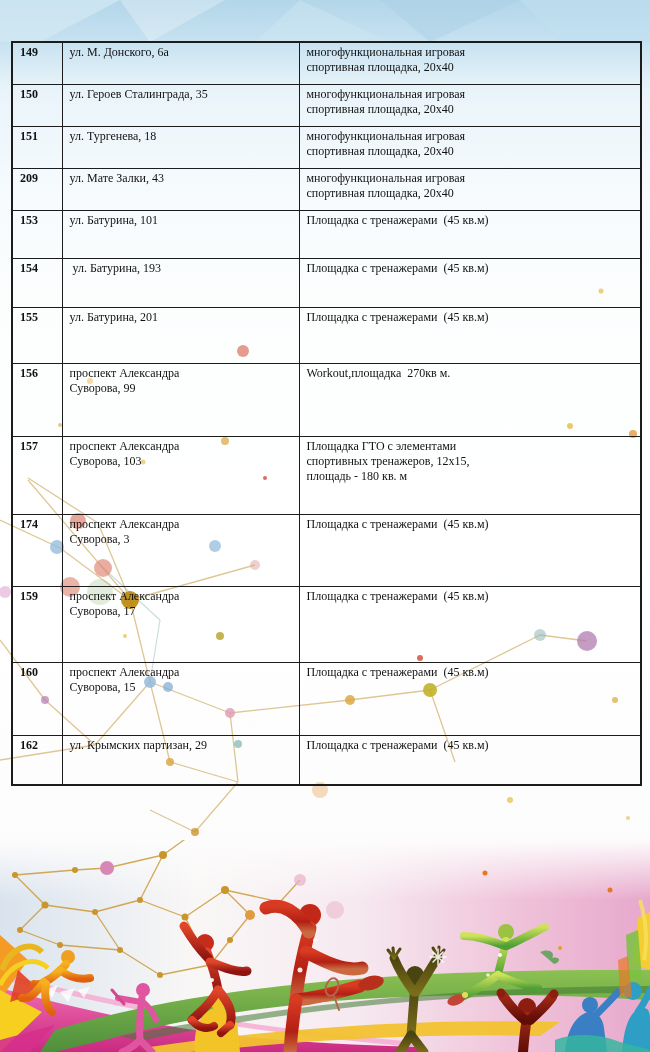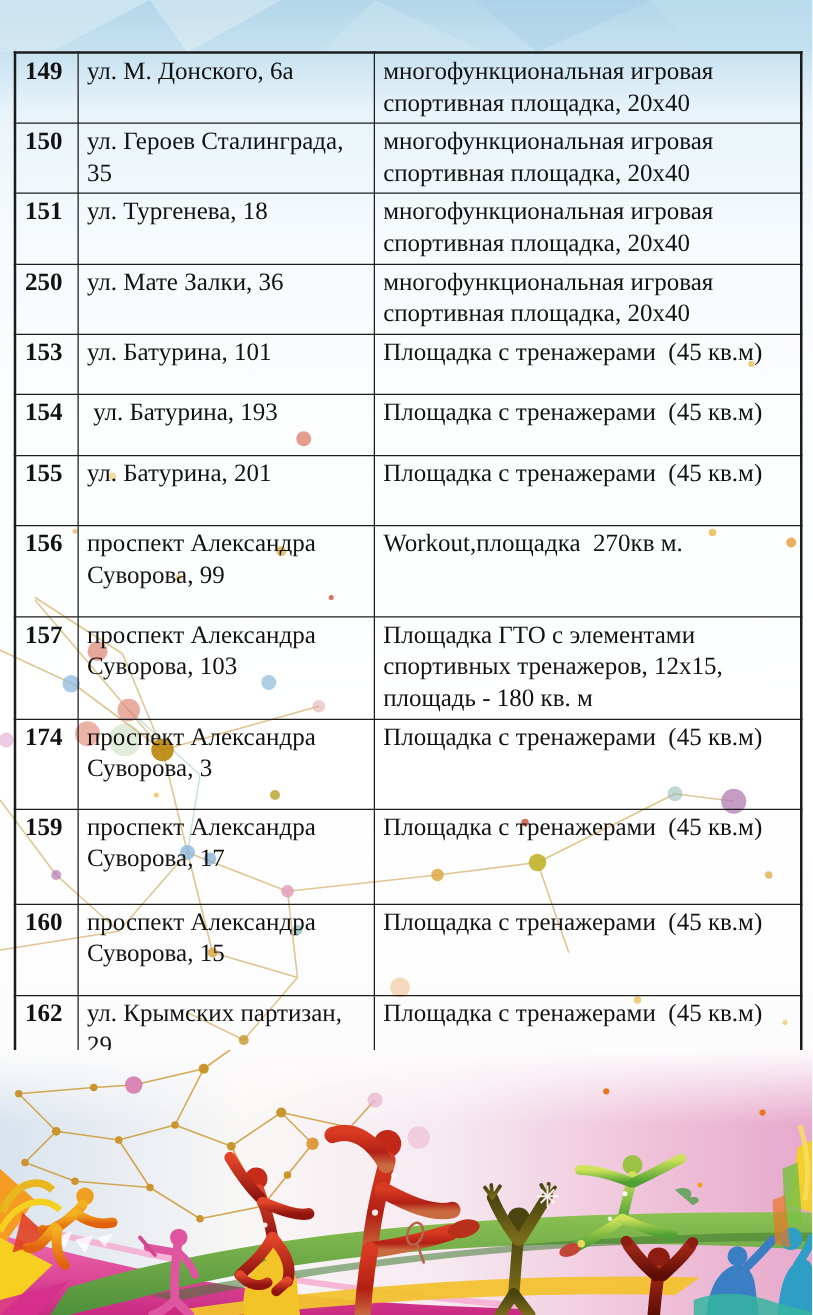--- a/index.html
+++ b/index.html
@@ -8,21 +8,21 @@
     background:linear-gradient(180deg,#b3d6e9 0px,#c6e1f0 40px,#e9f4fa 90px,#f7fbfd 200px,#fdfefe 340px,#ffffff 620px,#fdfcfc 840px);
     font-family:"Liberation Serif","DejaVu Serif",serif;
   }
   .sky-facets{position:absolute;left:0;top:0;}
   .decor{position:absolute;left:0;top:0;pointer-events:none;}
   .poster{position:absolute;left:0;top:840px;pointer-events:none;}
   table.tbl{
     position:absolute; left:11px; top:41px; width:629px;
     border-collapse:collapse; table-layout:fixed;
     border:2px solid #1c1c1c;
-    font-size:20px; line-height:1.28; color:#121212;
+    font-size:12px; line-height:1.28; color:#121212;
   }
   table.tbl td{
     border:1px solid #1c1c1c; vertical-align:top;
     padding:2px 5px 2px 7px; white-space:pre-wrap;
     overflow:hidden;
   }
   td.num{font-weight:bold; padding-left:9px;}
   col.c-num{width:50px;} col.c-addr{width:237px;} col.c-desc{width:342px;}
   .tbl tr:nth-child(1),.tbl tr:nth-child(2),.tbl tr:nth-child(3),.tbl tr:nth-child(4){height:42px;}
   .tbl tr:nth-child(5){height:48px;}
@@ -137,22 +137,22 @@
           <td>многофункциональная игровая
 спортивная площадка, 20х40</td>
         </tr>
       <tr>
           <td class="num">151</td>
           <td>ул. Тургенева, 18</td>
           <td>многофункциональная игровая
 спортивная площадка, 20х40</td>
         </tr>
       <tr>
-          <td class="num">250</td>
-          <td>ул. Мате Залки, 36</td>
+          <td class="num">209</td>
+          <td>ул. Мате Залки, 43</td>
           <td>многофункциональная игровая
 спортивная площадка, 20х40</td>
         </tr>
       <tr>
           <td class="num">153</td>
           <td>ул. Батурина, 101</td>
           <td>Площадка с тренажерами  (45 кв.м)</td>
         </tr>
       <tr>
           <td class="num">154</td>

